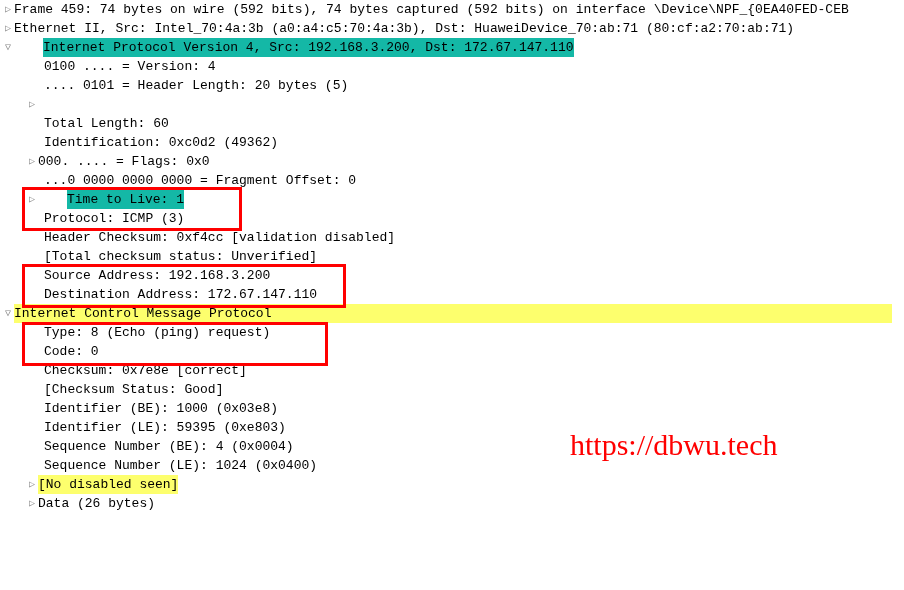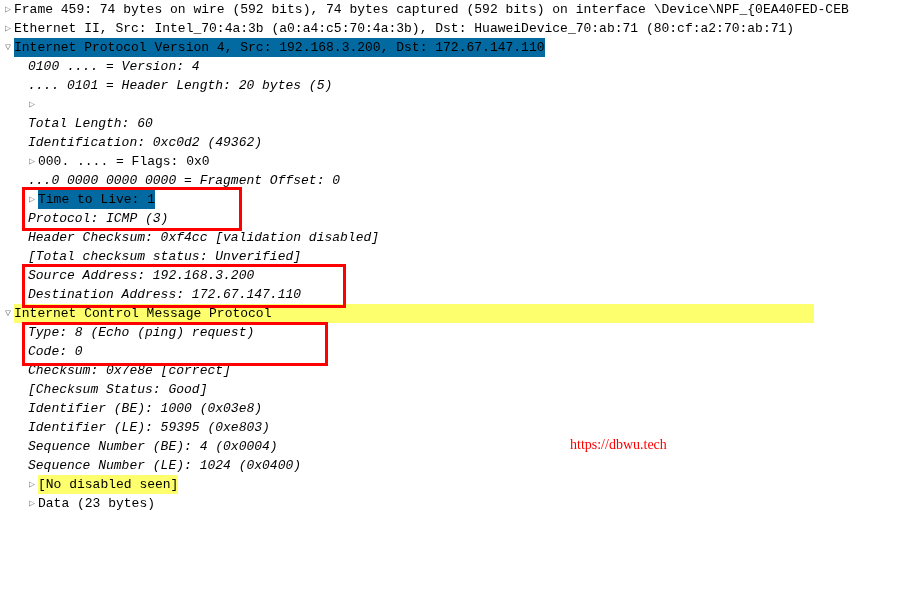--- a/index.html
+++ b/index.html
@@ -23,34 +23,34 @@
   .toggle {
     display: inline-block;
     width: 12px;
     text-align: center;
     color: #888;
     font-size: 10px;
     cursor: pointer;
     user-select: none;
   }
   .indent-0 { padding-left: 2px; }
-  .indent-2 { padding-left: 28px; font-style: italic; }
+  .indent-2 { padding-left: 44px; }
   .indent-2-toggle { padding-left: 26px; }
-  .hl-cyan { background: #0369a1; }
+  .hl-cyan { background: #14b8a6; margin-left: 29px; }
   .hl-yellow { background: #fdff6d; }
   .redbox {
     position: absolute;
     border: 3px solid #ff0000;
     pointer-events: none;
   }
   .watermark {
     position: absolute;
     color: #ff0000;
     font-family: "Times New Roman", serif;
-    font-size: 14px;
+    font-size: 30px;
   }
 </style>
 </head>
 <body>
 
 <div class="row indent-0">
   <span class="toggle">▷</span>
   <span>Frame 459: 74 bytes on wire (592 bits), 74 bytes captured (592 bits) on interface \Device\NPF_{0EA40FED-CEB</span>
 </div>
 
@@ -80,36 +80,36 @@
   <span class="hl-cyan">Time to Live: 1</span>
 </div>
 <div class="row indent-2"><span>Protocol: ICMP (3)</span></div>
 <div class="row indent-2"><span>Header Checksum: 0xf4cc [validation disabled]</span></div>
 <div class="row indent-2"><span>[Total checksum status: Unverified]</span></div>
 <div class="row indent-2"><span>Source Address: 192.168.3.200</span></div>
 <div class="row indent-2"><span>Destination Address: 172.67.147.110</span></div>
 
 <div class="row indent-0">
   <span class="toggle">▽</span>
-  <span class="hl-yellow" style="display:inline-block;width:800px;">Internet Control Message Protocol</span>
+  <span class="hl-yellow" style="display:inline-block;width:878px;">Internet Control Message Protocol</span>
 </div>
 <div class="row indent-2"><span>Type: 8 (Echo (ping) request)</span></div>
 <div class="row indent-2"><span>Code: 0</span></div>
 <div class="row indent-2"><span>Checksum: 0x7e8e [correct]</span></div>
 <div class="row indent-2"><span>[Checksum Status: Good]</span></div>
 <div class="row indent-2"><span>Identifier (BE): 1000 (0x03e8)</span></div>
 <div class="row indent-2"><span>Identifier (LE): 59395 (0xe803)</span></div>
 <div class="row indent-2"><span>Sequence Number (BE): 4 (0x0004)</span></div>
 <div class="row indent-2"><span>Sequence Number (LE): 1024 (0x0400)</span></div>
 <div class="row indent-2-toggle">
   <span class="toggle">▷</span>
   <span class="hl-yellow">[No disabled seen]</span>
 </div>
 <div class="row indent-2-toggle">
   <span class="toggle">▷</span>
-  <span>Data (23 bytes)</span>
+  <span>Data (26 bytes)</span>
 </div>
 
 <div class="redbox" style="left:22px; top:187px; width:220px; height:44px;"></div>
 <div class="redbox" style="left:22px; top:264px; width:324px; height:44px;"></div>
 <div class="redbox" style="left:22px; top:322px; width:306px; height:44px;"></div>
 
 <div class="watermark" style="left:570px; top:435px;">https://dbwu.tech</div>
 
 </body></html>

